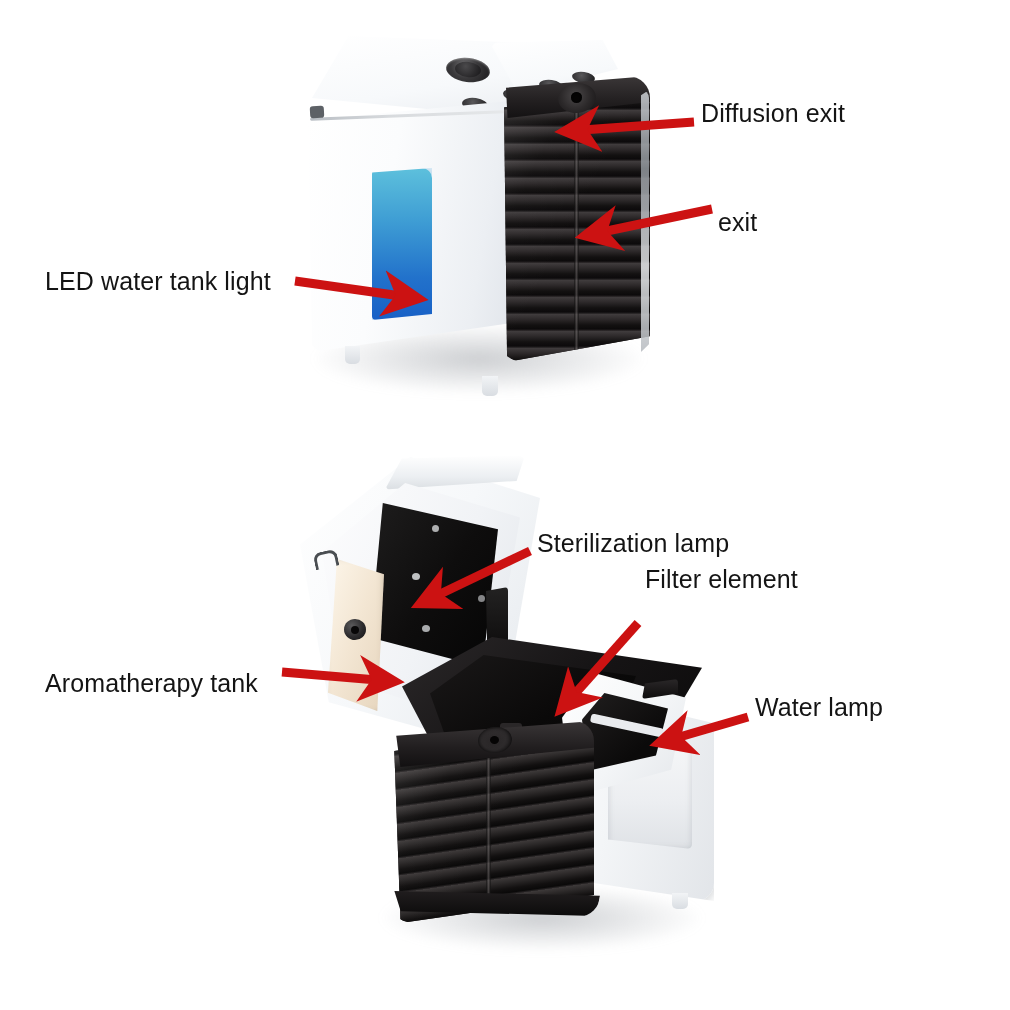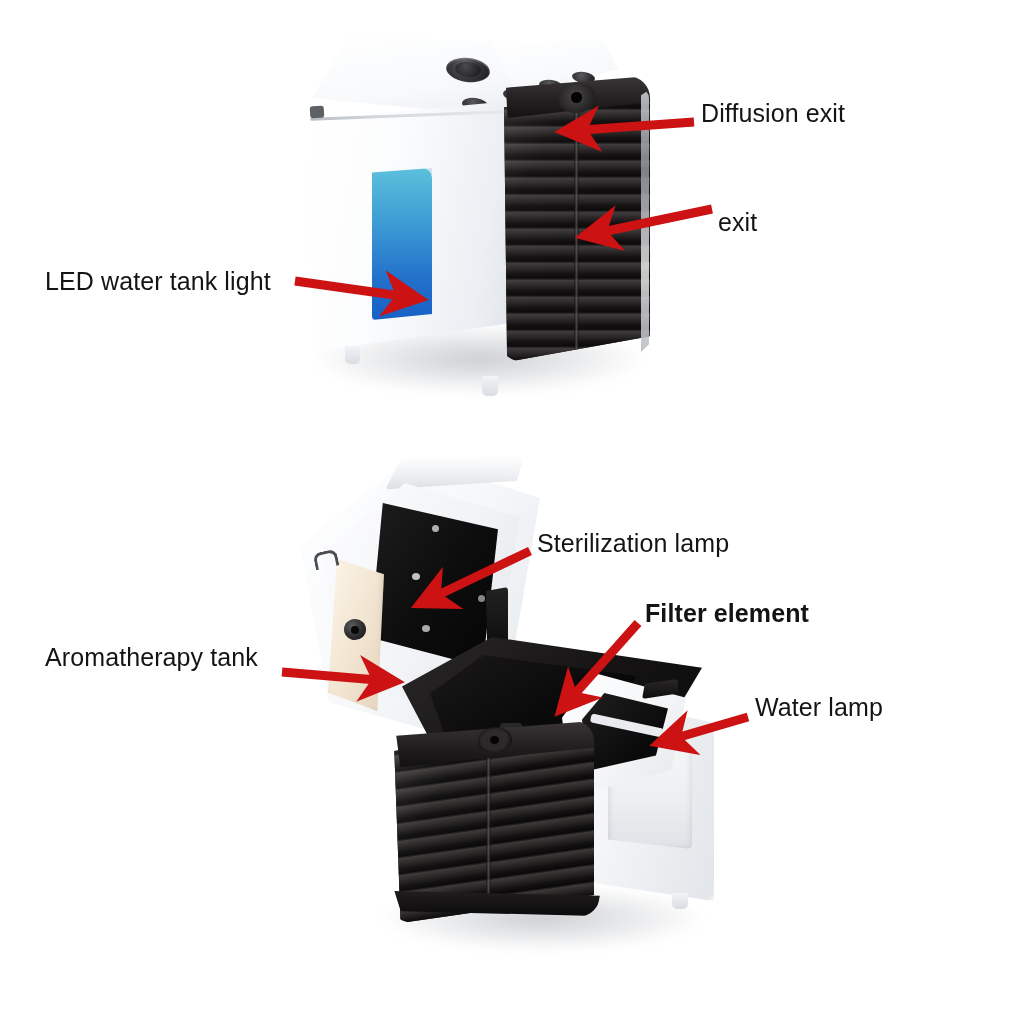--- a/index.html
+++ b/index.html
@@ -355,19 +355,19 @@
   </svg>
 
   <div class="callout" style="left:701px; top:100px;">Diffusion exit</div>
 
   <div class="callout" style="left:718px; top:209px;">exit</div>
 
   <div class="callout" style="left:45px; top:268px;">LED water tank light</div>
 
   <div class="callout" style="left:537px; top:530px;">Sterilization lamp</div>
 
-  <div class="callout" style="left:645px; top:600px;font-weight:bold;">Filter element</div>
-
-  <div class="callout" style="left:45px; top:644px;">Aromatherapy tank</div>
+  <div class="callout" style="left:645px; top:566px;">Filter element</div>
+
+  <div class="callout" style="left:45px; top:670px;">Aromatherapy tank</div>
 
   <div class="callout" style="left:755px; top:694px;">Water lamp</div>
 
 </div>
 
 </body></html>

